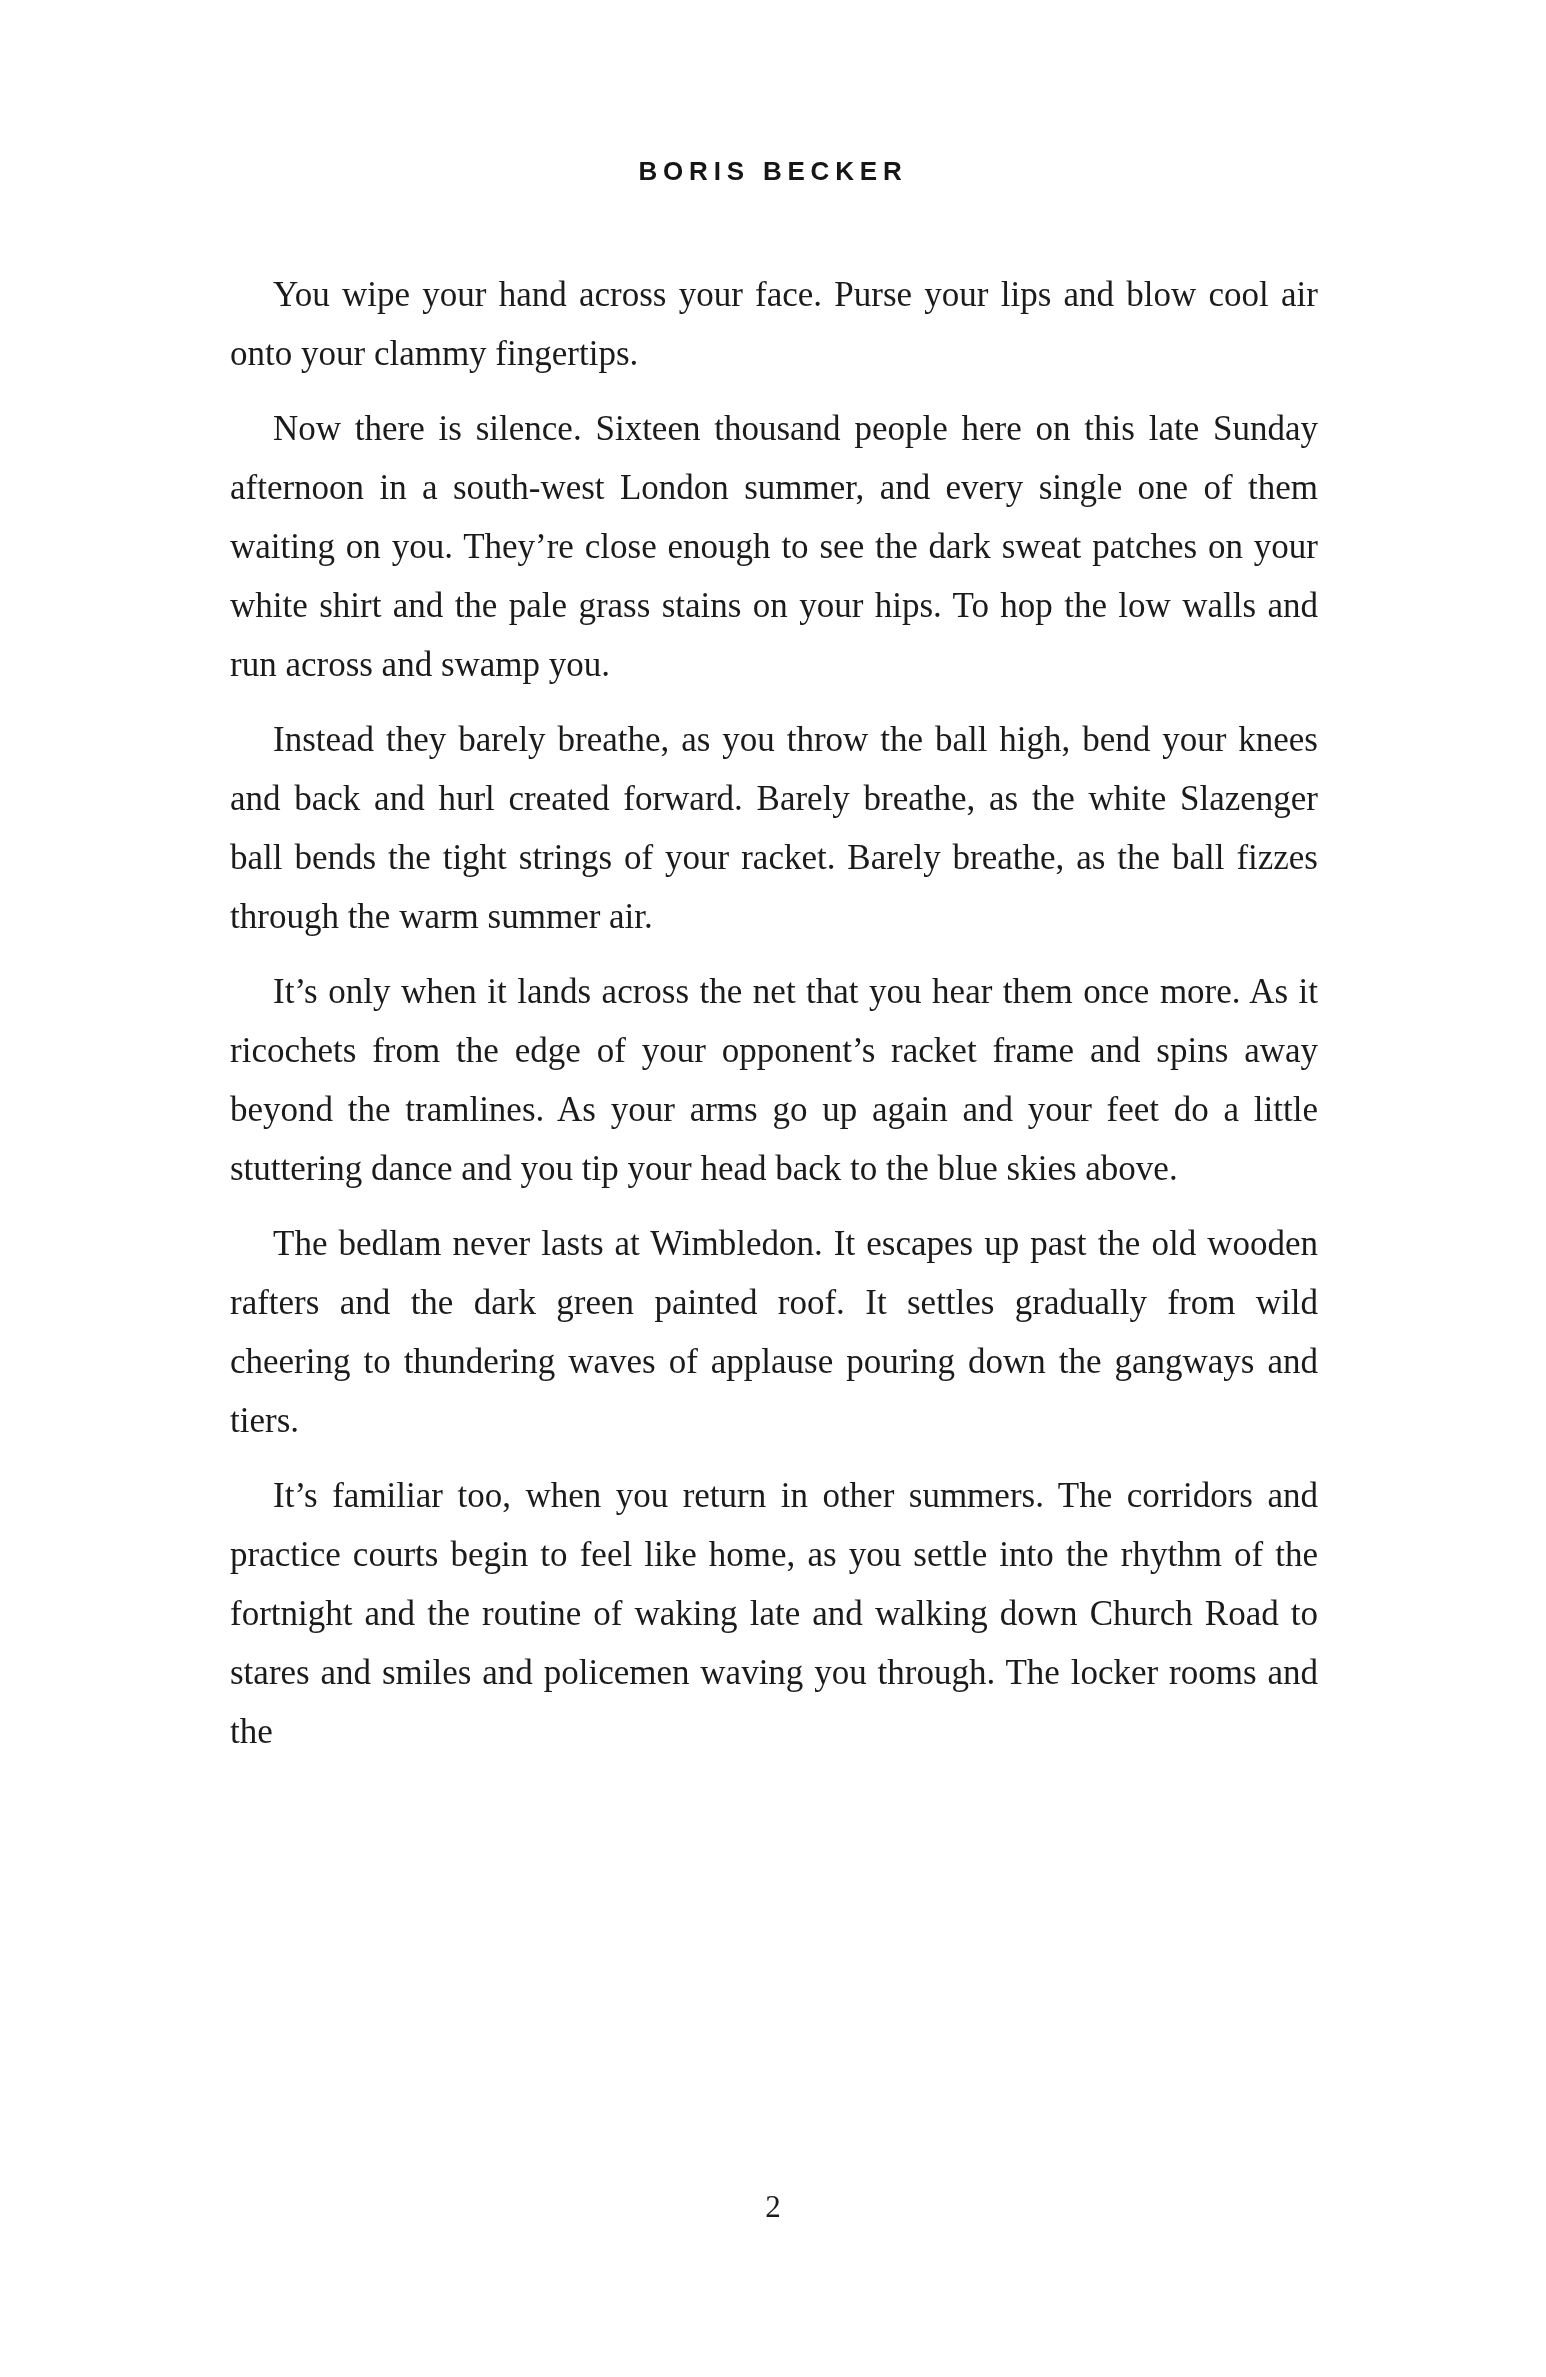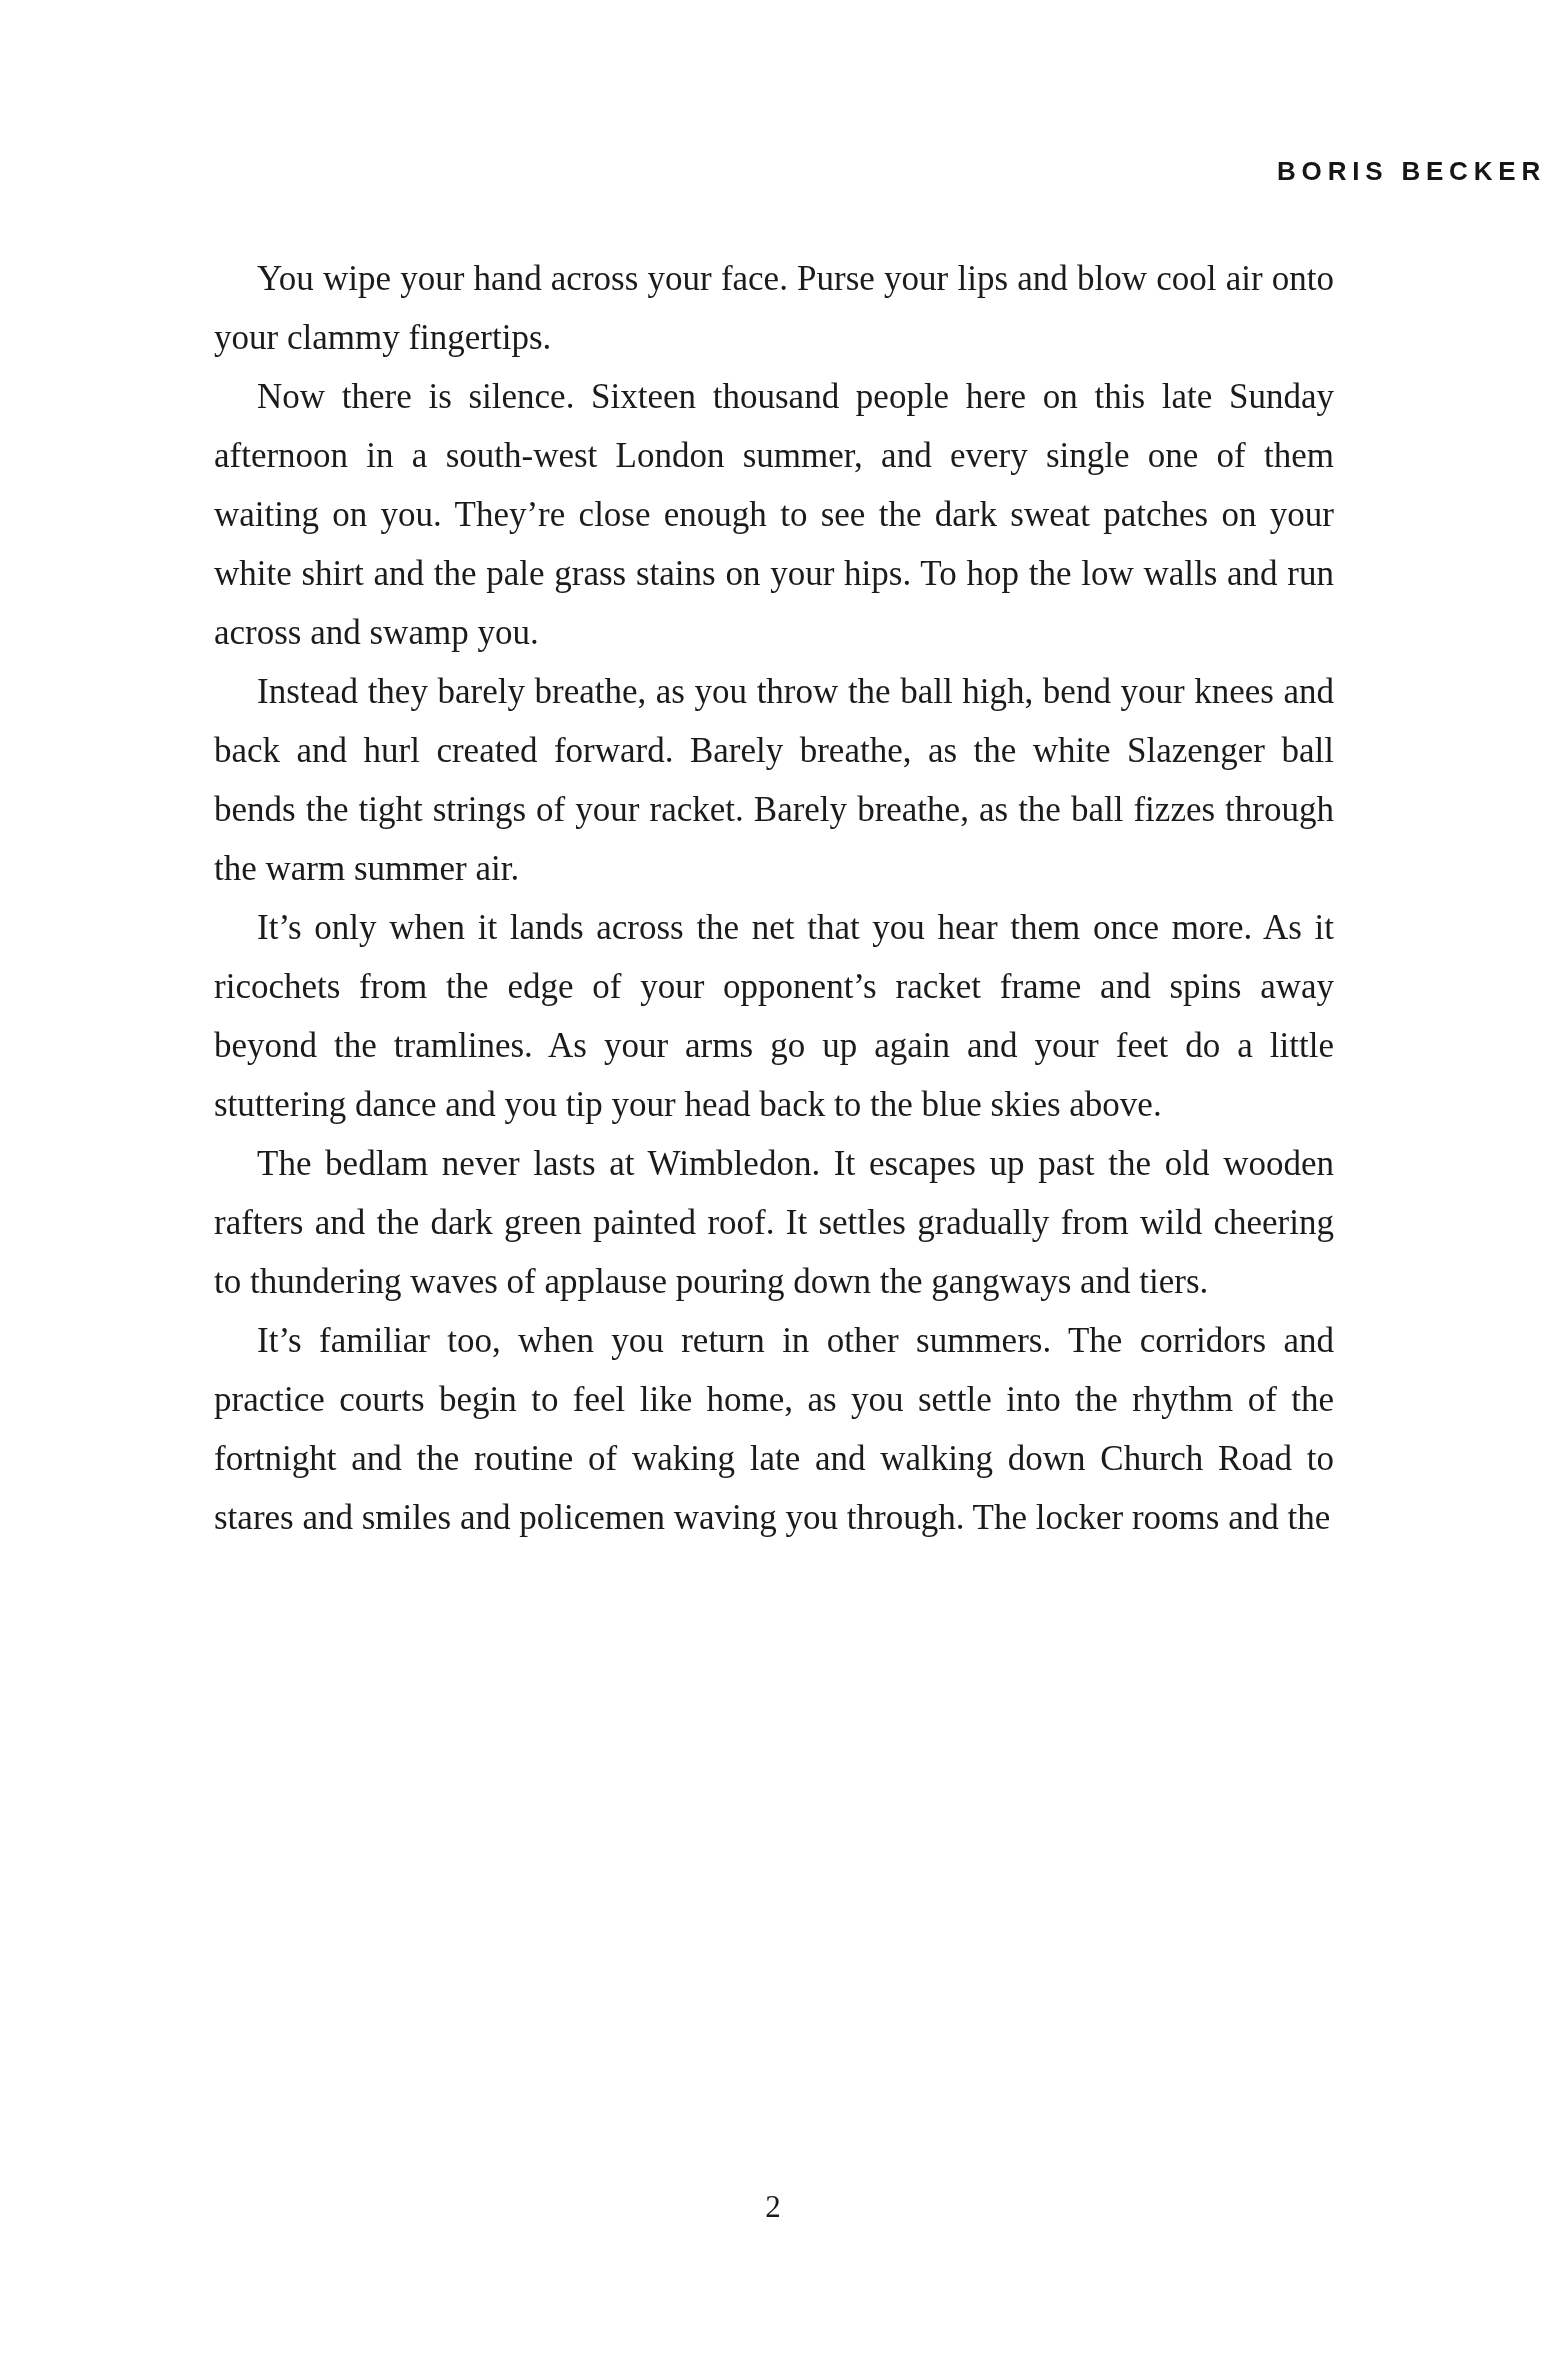--- a/index.html
+++ b/index.html
@@ -14,39 +14,39 @@
     background: #ffffff;
     color: #1b1b1b;
     font-family: "Liberation Serif", "DejaVu Serif", serif;
     overflow: hidden;
   }
   .running-header {
     position: absolute;
     top: 156px;
     left: 0;
     width: 100%;
-    text-align: right;
+    text-align: center;
     font-family: "Liberation Sans", "DejaVu Sans", sans-serif;
     font-weight: 700;
     font-size: 26px;
     letter-spacing: 5.8px;
     color: #161616;
   }
   .body-text {
     position: absolute;
     top: 249px;
     left: 214px;
     width: 1120px;
     font-size: 35px;
     line-height: 59px;
     text-align: justify;
     color: #1b1b1b;
   }
   .body-text p {
-    margin: 0;
+    margin: 16px;
     padding: 0;
     text-indent: 43px;
   }
   .page-number {
     position: absolute;
     top: 2189px;
     left: 0;
     width: 100%;
     text-align: center;
     font-size: 31px;

